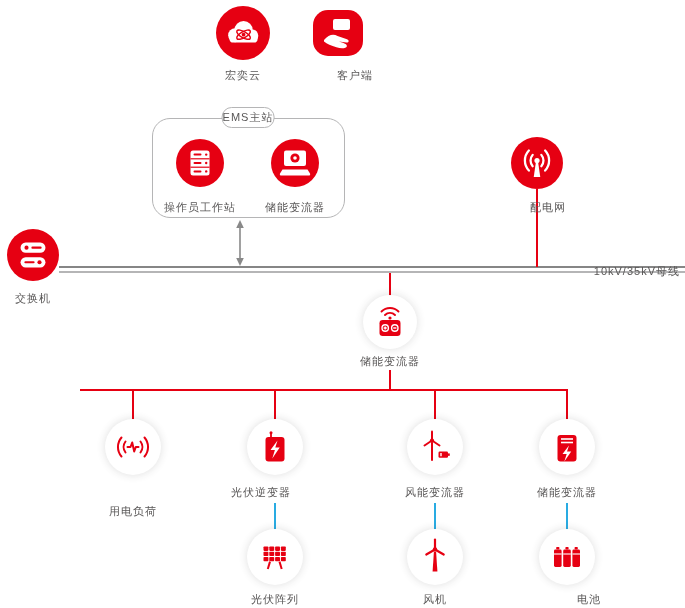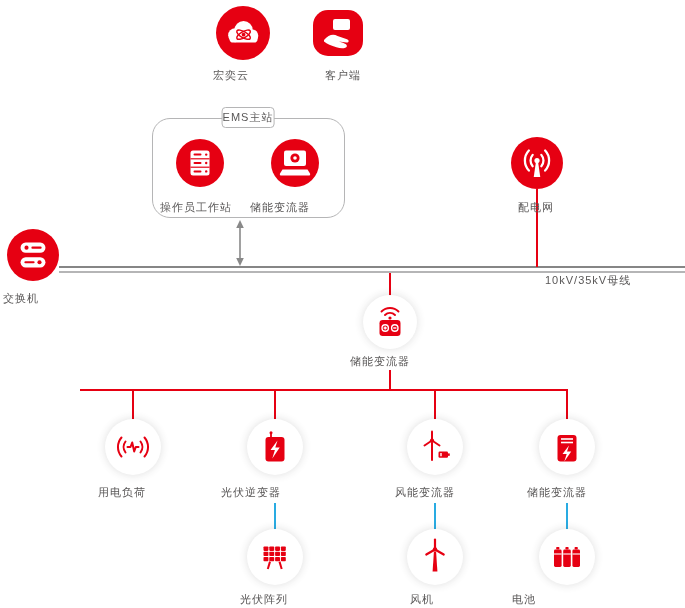--- a/index.html
+++ b/index.html
@@ -3,31 +3,31 @@
 <meta charset="utf-8">
 <style>
   *{box-sizing:border-box;margin:0;padding:0}
   html,body{width:685px;height:608px;background:#fff;
     font-family:"Liberation Sans","DejaVu Sans",sans-serif}
   .stage{position:relative;width:685px;height:608px;background:#fff;overflow:hidden}
   .node{position:absolute;display:flex;align-items:center;justify-content:center;border-radius:50%}
   .node.red{background:#e60012}
   .node.white{background:#fff;box-shadow:0 0 8px rgba(50,50,50,.16)}
   .node svg{display:block}
-  .lbl{position:absolute;font-size:11px;color:#595757;
+  .lbl{position:absolute;font-size:11px;color:#595757;text-align:center;
        letter-spacing:1px;line-height:14px;white-space:nowrap}
   .line{position:absolute}
   .red-line{background:#e60012}
   .blue-line{background:#29abe2}
   .bus1{background:#868686}
   .bus2{background:#b5b5b6}
   .ems-box{position:absolute;left:152px;top:118px;width:193px;height:100px;
        border:1px solid #b5b5b6;border-radius:18px;background:#fff}
   .ems-pill{position:absolute;left:248px;top:107px;transform:translateX(-50%);
-       border:1px solid #b5b5b6;border-radius:4px;background:#fff;
+       border:1px solid #b5b5b6;border-radius:10px;background:#fff;
        font-size:11px;color:#595757;padding:2px 0;letter-spacing:1px;z-index:3}
 </style>
 </head>
 <body>
 
 <div class="stage">
 
   <div class="line bus1" style="left:59px;top:266px;width:626px;height:2px"></div>
   <div class="line bus2" style="left:59px;top:271px;width:626px;height:2px"></div>
 
@@ -119,21 +119,21 @@
       <rect x="12.5" y="12.5" width="23" height="9.5" rx="4.75" fill="#fff"></rect>
       <rect x="12.5" y="26" width="23" height="9.5" rx="4.75" fill="#fff"></rect>
       <circle cx="18" cy="17.2" r="1.9" fill="#e60012"></circle>
       <rect x="22.5" y="16.2" width="9.5" height="2" rx="1" fill="#e60012"></rect>
       <circle cx="30" cy="30.7" r="1.9" fill="#e60012"></circle>
       <rect x="16" y="29.7" width="9.5" height="2" rx="1" fill="#e60012"></rect>
     </svg>
   </div>
   <div class="lbl" style="left:3px;top:291px;width:60px">交换机</div>
 
-  <div class="lbl" style="left:545px;top:273px;width:135px;text-align:left">10kV/35kV母线</div>
+  <div class="lbl" style="left:545px;top:264px;width:135px;text-align:right">10kV/35kV母线</div>
 
   <div class="node white" style="left:363px;top:295px;width:54px;height:54px">
     <svg width="48" height="48" viewBox="0 0 48 48">
       <path d="M15.5 13.5 a12 12 0 0 1 17 0" stroke="#e60012" stroke-width="1.9" fill="none" stroke-linecap="round"></path>
       <path d="M19 17 a7 7 0 0 1 10 0" stroke="#e60012" stroke-width="1.9" fill="none" stroke-linecap="round"></path>
       <circle cx="24" cy="20" r="1.6" fill="#e60012"></circle>
       <rect x="13.5" y="22" width="21" height="16" rx="3.2" fill="#e60012"></rect>
       <circle cx="19.2" cy="30" r="3.2" fill="none" stroke="#fff" stroke-width="1.4"></circle>
       <line x1="19.2" y1="28.4" x2="19.2" y2="31.6" stroke="#fff" stroke-width="1.4"></line>
       <line x1="17.6" y1="30" x2="20.8" y2="30" stroke="#fff" stroke-width="1.4"></line>
@@ -147,21 +147,21 @@
     <svg width="48" height="48" viewBox="0 0 48 48">
       <g stroke="#e60012" fill="none" stroke-width="2" stroke-linecap="round">
         <path d="M12.5 14.5 a14.5 14.5 0 0 0 0 19"></path>
         <path d="M35.5 14.5 a14.5 14.5 0 0 1 0 19"></path>
         <path d="M16.5 18.5 a9 9 0 0 0 0 11"></path>
         <path d="M31.5 18.5 a9 9 0 0 1 0 11"></path>
         <polyline points="18.5,24 21.5,24 23.2,19.5 25.2,28.5 26.8,24 29.5,24" stroke-linejoin="round"></polyline>
       </g>
     </svg>
   </div>
-  <div class="lbl" style="left:98px;top:485px;width:70px">用电负荷</div>
+  <div class="lbl" style="left:98px;top:504px;width:70px">用电负荷</div>
 
   <div class="node white" style="left:247px;top:419px;width:56px;height:56px">
     <svg width="48" height="48" viewBox="0 0 48 48">
       <line x1="20" y1="10.5" x2="20" y2="14" stroke="#e60012" stroke-width="1.8"></line>
       <circle cx="20" cy="9.8" r="1.5" fill="#e60012"></circle>
       <rect x="14.5" y="14" width="19" height="24.5" rx="3" fill="#e60012"></rect>
       <path d="M26.5 17.5 l-7 9.5 h4.4 l-2.6 8.5 7.4 -11 h-4.4 z" fill="#fff"></path>
     </svg>
   </div>
   <div class="lbl" style="left:221px;top:485px;width:80px">光伏逆变器</div>
@@ -237,15 +237,15 @@
         <rect x="29.4" y="16.5" width="7.6" height="17.5" rx="1.4"></rect>
           <rect x="31.6" y="14" width="3.2" height="2.5" rx="0.7"></rect>
       </g>
       <g stroke="#fff" stroke-width="1.1">
         <line x1="11" y1="21" x2="18.6" y2="21"></line>
         <line x1="20.2" y1="21" x2="27.8" y2="21"></line>
         <line x1="29.4" y1="21" x2="37" y2="21"></line>
       </g>
     </svg>
   </div>
-  <div class="lbl" style="left:512px;top:592px;width:50px">电池</div>
+  <div class="lbl" style="left:564px;top:592px;width:50px">电池</div>
 
 </div>
 
 </body></html>

